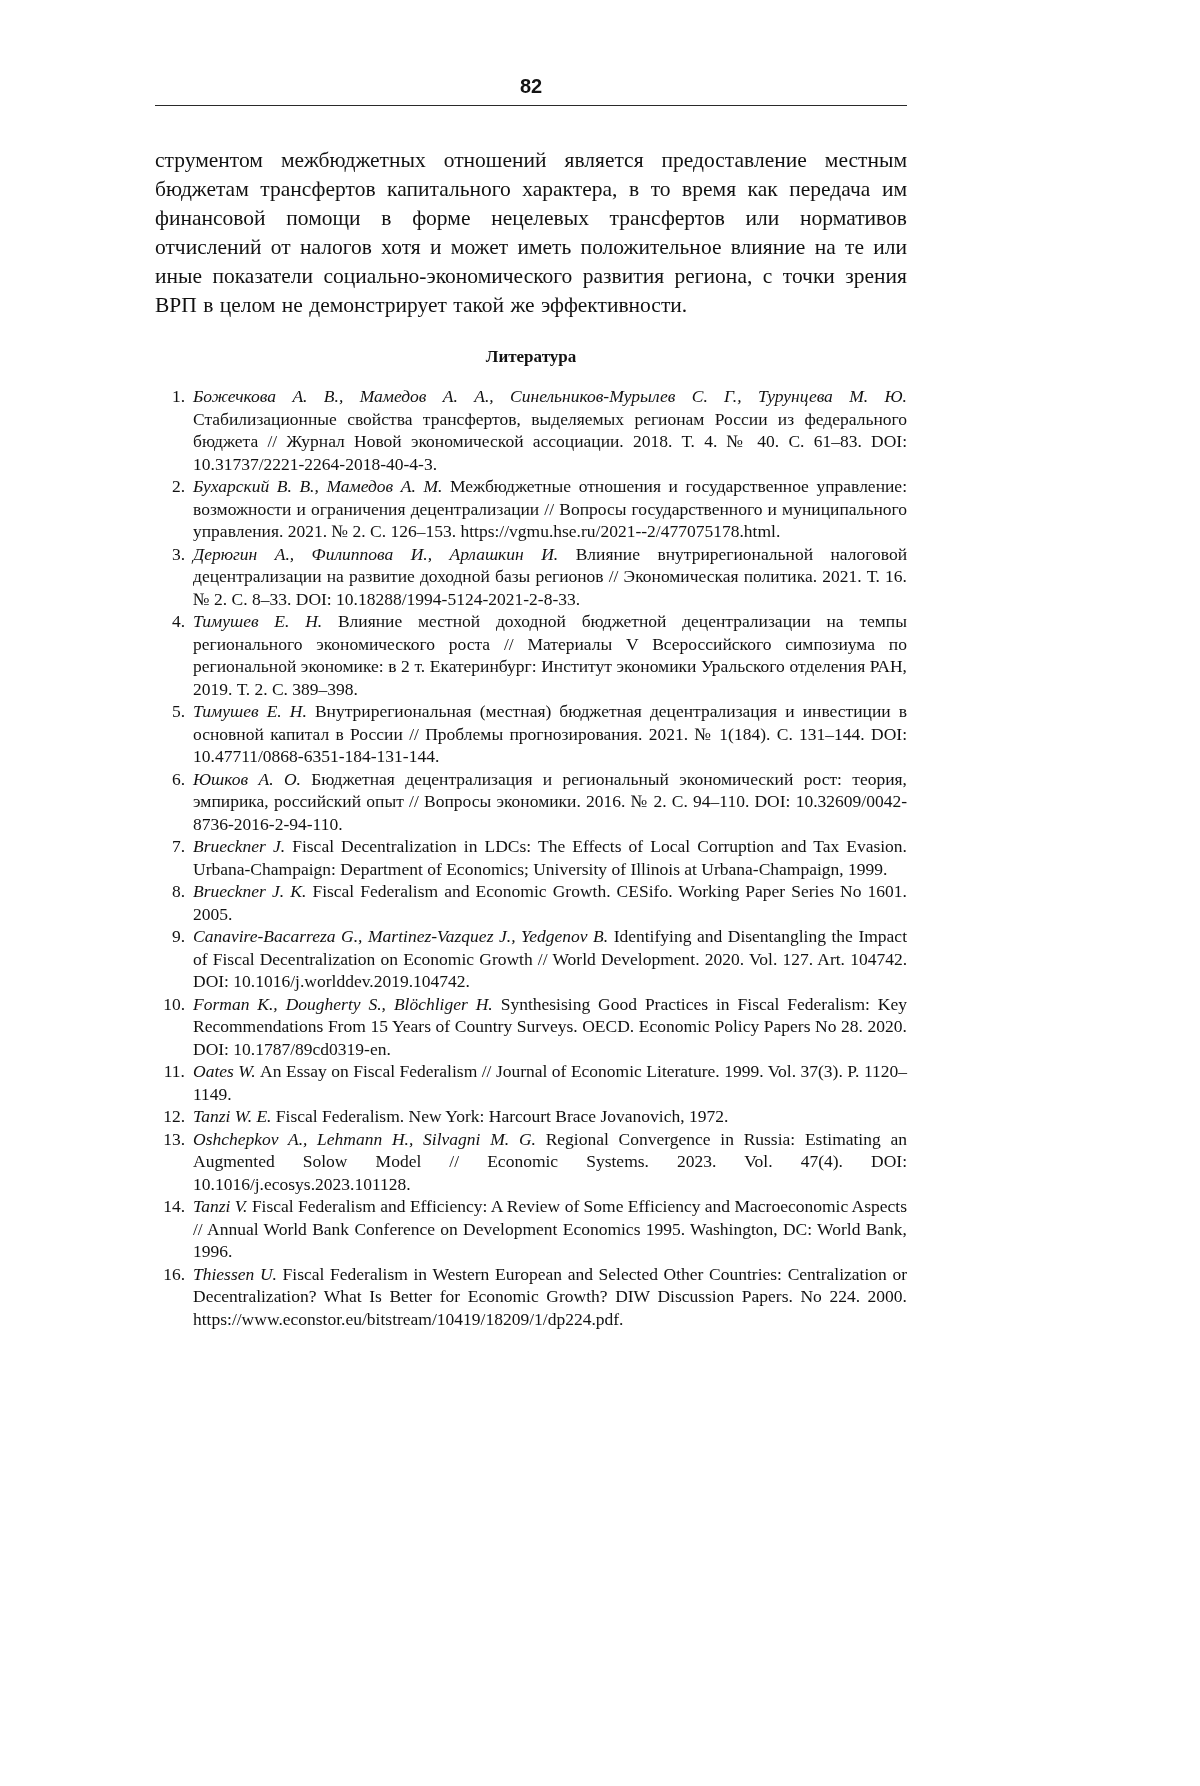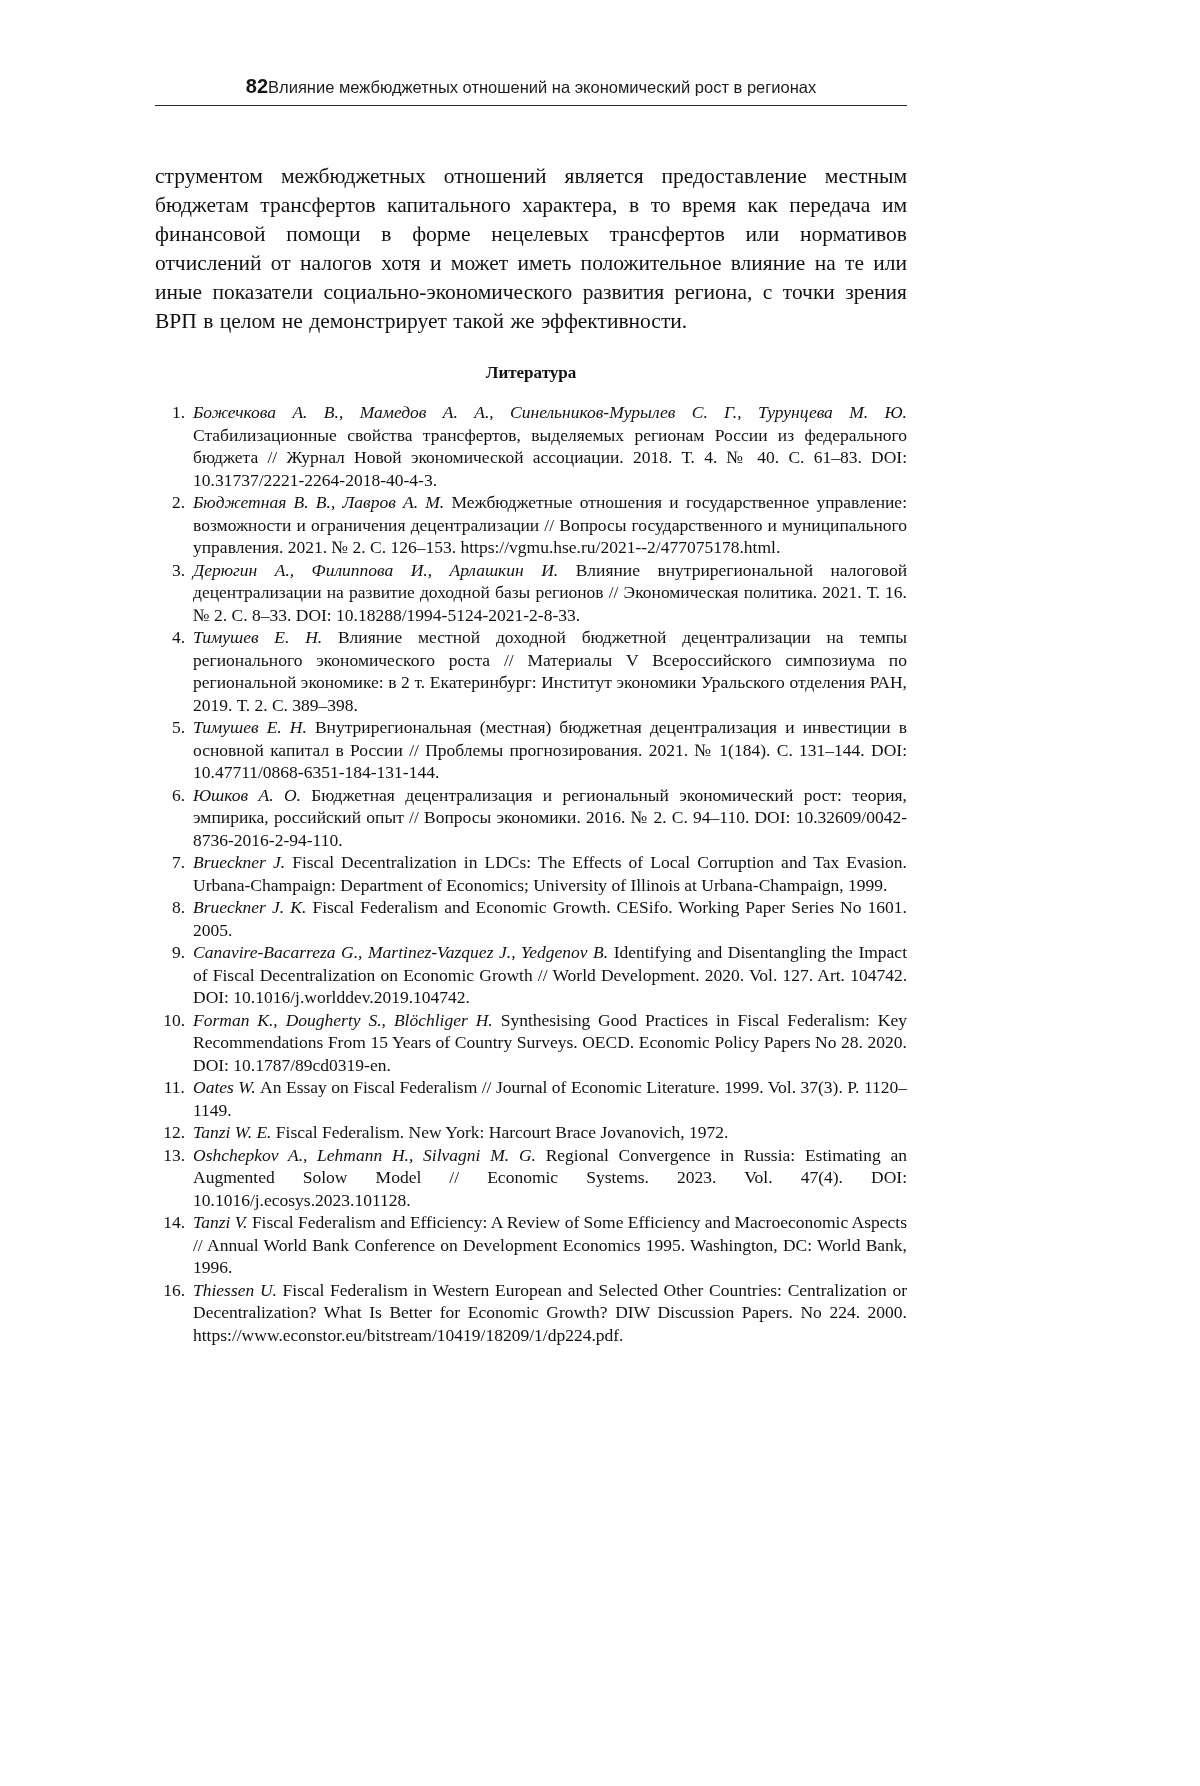--- a/index.html
+++ b/index.html
@@ -37,21 +37,21 @@
     line-height: 1;
   }
   .running-title {
     font-size: 16.5px;
     line-height: 1;
     color: #1c1c1c;
   }
 
   
   .body-paragraph {
-    margin-top: 56px;
+    margin-top: 40px;
     font-size: 21.5px;
     line-height: 29px;
     text-align: justify;
     word-spacing: 1px;
     color: #111;
   }
 
   
   .section-heading {
     margin-top: 27px;
@@ -85,36 +85,35 @@
   .ref-authors { font-style: italic; margin-top: 48px; }
 </style>
 </head>
 <body>
 
 <div class="page">
   <div class="page-inner">
 
     <header class="running-head">
       <span class="page-number">82</span>
-      <span class="running-title">Влияние межбюджетных отношений на экономический рост в регионах</span>
     </header>
 
     <main>
       <p class="body-paragraph">струментом межбюджетных отношений является предоставление местным бюджетам трансфертов капитального характера, в то время как передача им финансовой помощи в форме нецелевых трансфертов или нормативов отчислений от налогов хотя и может иметь положительное влияние на те или иные показатели социально-экономического развития региона, с точки зрения ВРП в целом не демонстрирует такой же эффективности.</p>
 
       <h2 class="section-heading">Литература</h2>
 
       <div class="references">
           <div class="ref-item">
             <span class="ref-num">1.</span>
             <span class="ref-text"><span class="ref-authors">Божечкова А. В., Мамедов А. А., Синельников-Мурылев С. Г., Турунцева М. Ю. </span>Стабилизационные свойства трансфертов, выделяемых регионам России из федерального бюджета // Журнал Новой экономической ассоциации. 2018. Т. 4. № 40. С. 61–83. DOI: 10.31737/2221-2264-2018-40-4-3.</span>
           </div>
           <div class="ref-item">
             <span class="ref-num">2.</span>
-            <span class="ref-text"><span class="ref-authors">Бюджетная В. В., Лавров А. М. </span>Межбюджетные отношения и государственное управление: возможности и ограничения децентрализации // Вопросы государственного и муниципального управления. 2021. № 2. С. 126–153. https://vgmu.hse.ru/2021--2/477075178.html.</span>
+            <span class="ref-text"><span class="ref-authors">Бухарский В. В., Мамедов А. М. </span>Межбюджетные отношения и государственное управление: возможности и ограничения децентрализации // Вопросы государственного и муниципального управления. 2021. № 2. С. 126–153. https://vgmu.hse.ru/2021--2/477075178.html.</span>
           </div>
           <div class="ref-item">
             <span class="ref-num">3.</span>
             <span class="ref-text"><span class="ref-authors">Дерюгин А., Филиппова И., Арлашкин И. </span>Влияние внутрирегиональной налоговой децентрализации на развитие доходной базы регионов // Экономическая политика. 2021. Т. 16. № 2. С. 8–33. DOI: 10.18288/1994-5124-2021-2-8-33.</span>
           </div>
           <div class="ref-item">
             <span class="ref-num">4.</span>
             <span class="ref-text"><span class="ref-authors">Тимушев Е. Н. </span>Влияние местной доходной бюджетной децентрализации на темпы регионального экономического роста // Материалы V Всероссийского симпозиума по региональной экономике: в 2 т. Екатеринбург: Институт экономики Уральского отделения РАН, 2019. Т. 2. С. 389–398.</span>
           </div>
           <div class="ref-item">

